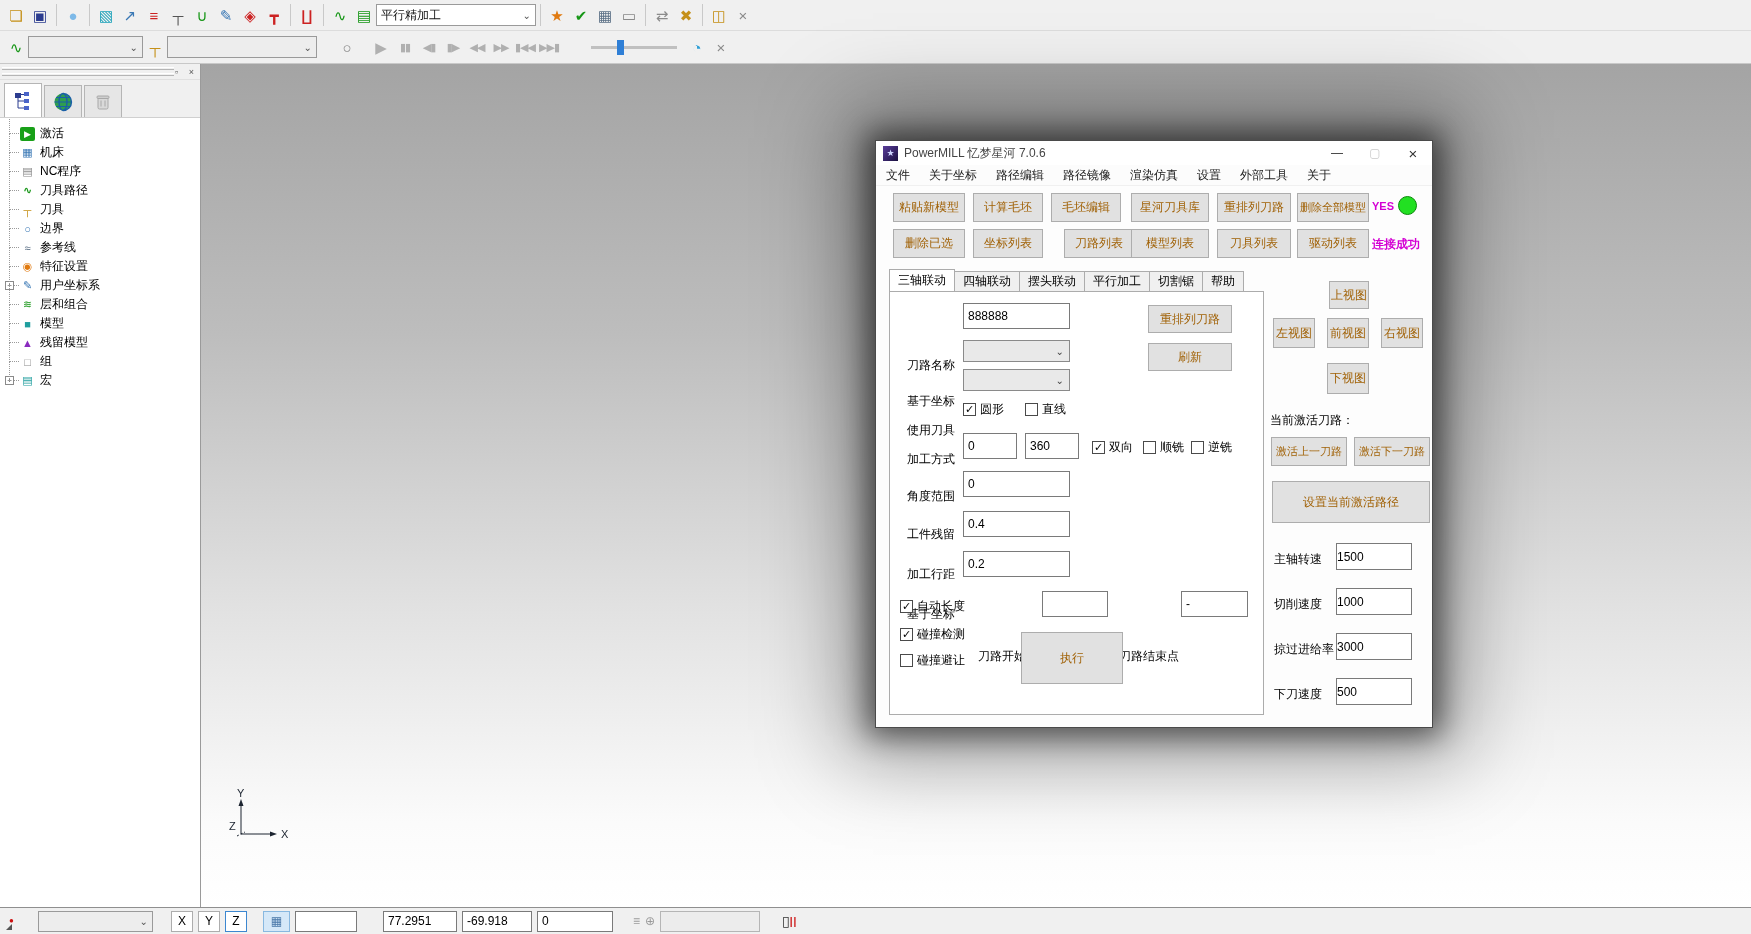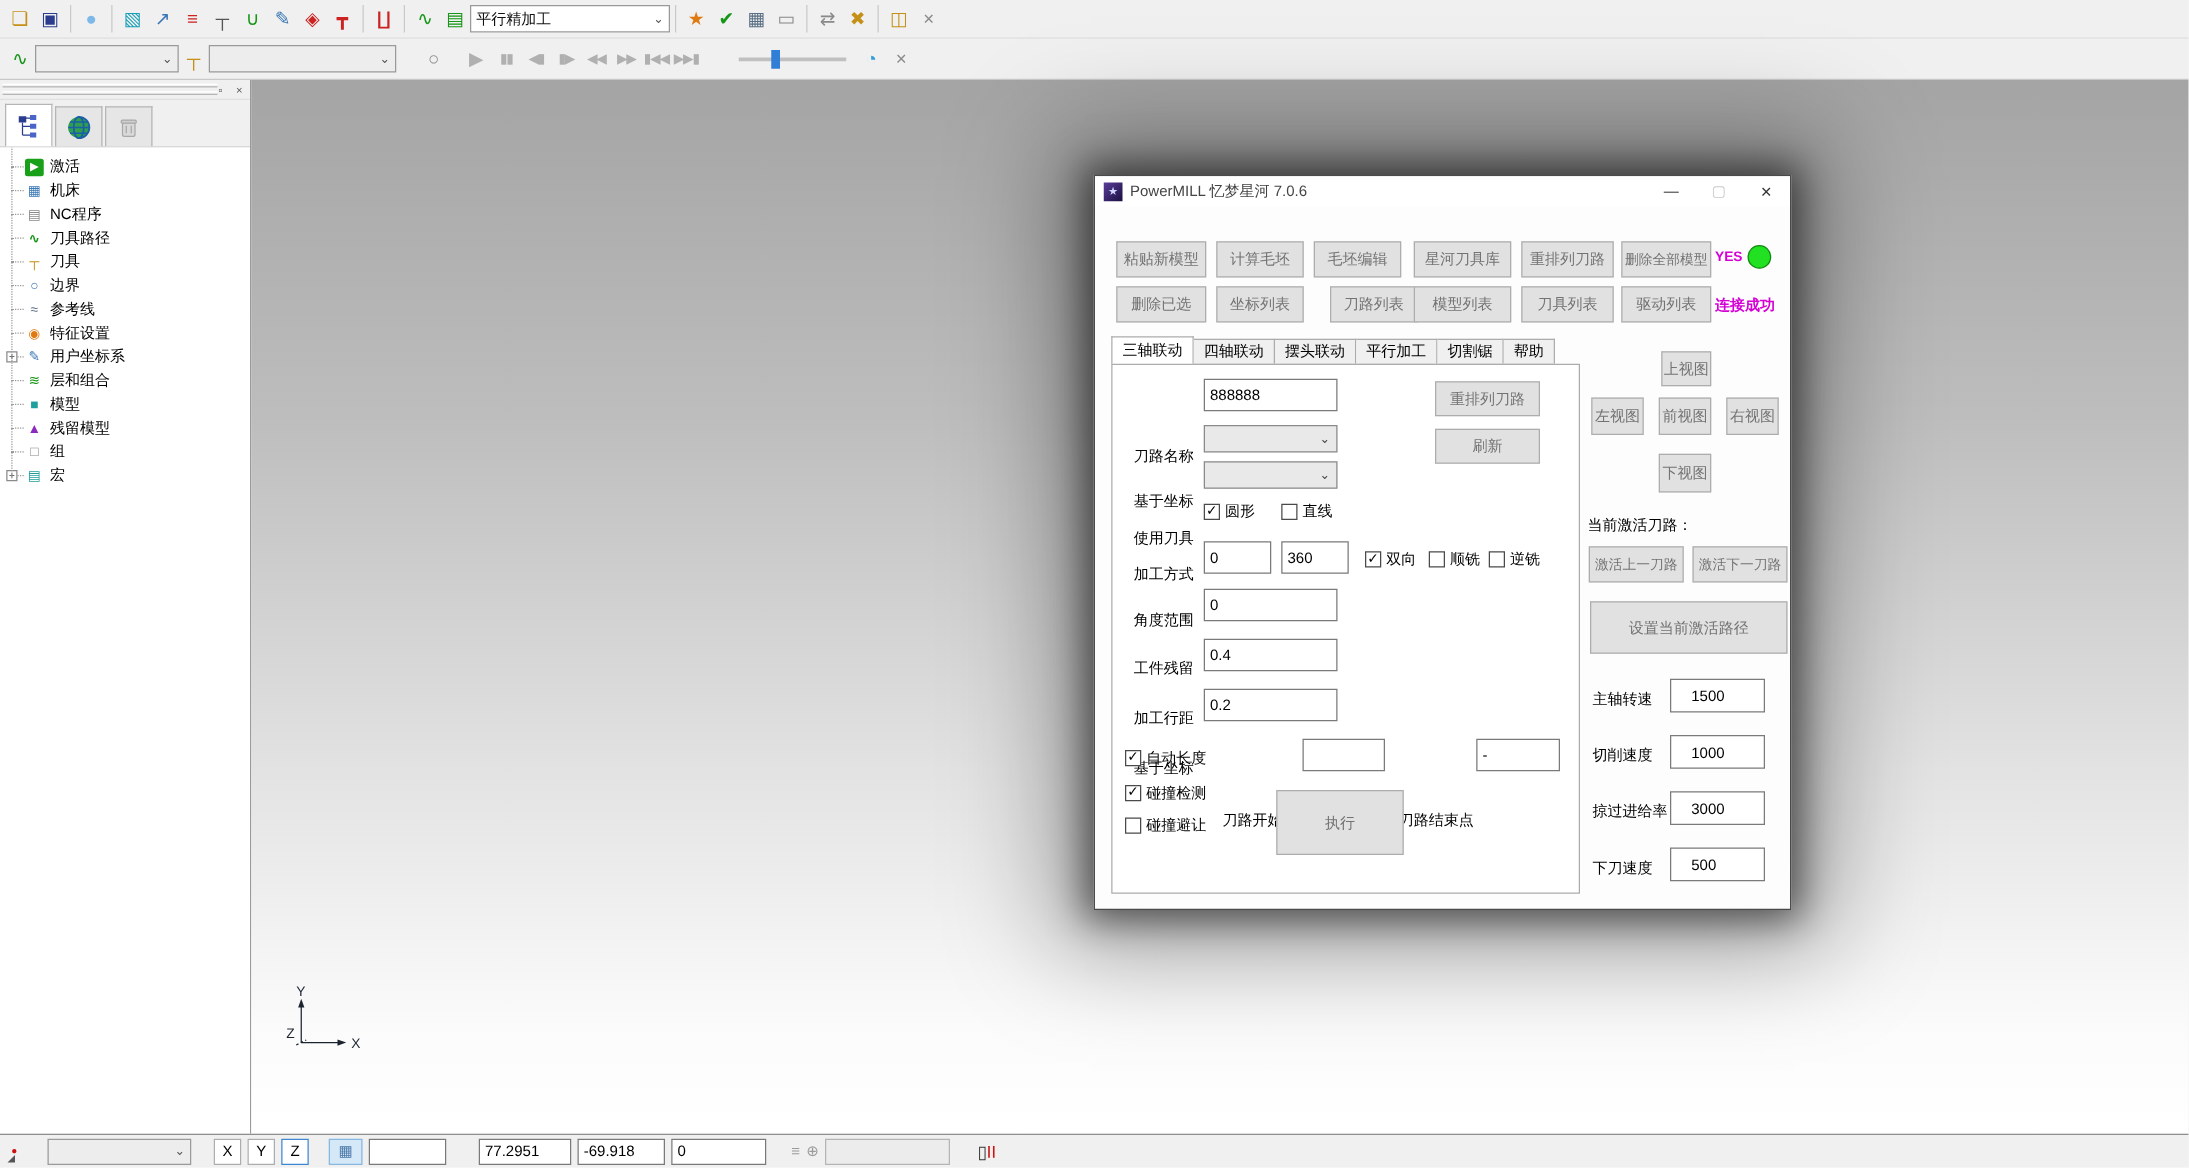--- a/index.html
+++ b/index.html
@@ -59,21 +59,21 @@
   .titlebar { height:24px; background:#fff; display:flex; align-items:center; padding-left:7px; }
   .appico { width:15px; height:15px; background:linear-gradient(135deg,#5a3d9a,#1a1040); color:#cfd6ff;
             font-size:9px; display:flex; align-items:center; justify-content:center; margin-right:6px; }
   .title { font-size:12px; color:#444; }
   .wbtns { margin-left:auto; display:flex; height:24px; }
   .wbtn { width:38px; height:24px; display:flex; align-items:center; justify-content:center; font-size:12px; color:#333; }
   .wbtn.dim { color:#c9c9c9; }
   .menubar { height:21px; display:flex; align-items:center; gap:19px; padding-left:10px; background:#fcfcfc;
              font-size:12px; color:#222; border-bottom:1px solid #f0f0f0; }
   .menu-item { cursor:default; }
-  .btn { background:#e1e1e1; border:1px solid #adadad; font-size:12px; color:#737373;
+  .btn { background:#e1e1e1; border:1px solid #adadad; font-size:12px; color:#a16207;
          display:flex; align-items:center; justify-content:center; position:absolute; cursor:default; }
   .magenta { color:#d400d4; font-weight:bold; position:absolute; }
   .gcircle { position:absolute; width:19px; height:19px; border-radius:50%; background:#22e022; border:1px solid #0a8a0a; }
   .dtabs { position:absolute; left:13px; top:128px; display:flex; align-items:flex-end; }
   .dtab { height:21px; padding:0 8px; display:flex; align-items:center; font-size:12px;
           border:1px solid #acacac; border-left:none; background:#f0f0f0; }
   .dtab:first-child { border-left:1px solid #acacac; }
   .dtab.active { background:#fff; height:23px; border-bottom:1px solid #fff; }
   .dpanel { position:absolute; left:13px; top:150px; width:375px; height:424px; background:#fff; border:1px solid #acacac; }
   .flabel { position:absolute; font-size:12px; color:#000; white-space:nowrap;margin-top:48px; }
@@ -82,21 +82,21 @@
   .fcombo { position:absolute; height:22px; background:#e9e9e9; border:1px solid #8a8a8a; display:flex;
             align-items:center; justify-content:flex-end; padding-right:5px; }
   .fcombo .chev { color:#444; font-size:10px; }
   .cbox { width:13px; height:13px; border:1px solid #4a4a4a; background:#fff; display:inline-flex;
           align-items:center; justify-content:center; font-size:11px; line-height:1; color:#000; flex:none; }
   .cbwrap { position:absolute; display:flex; align-items:center; gap:4px; font-size:12px; white-space:nowrap; }
 
   .views-label { position:absolute; font-size:12px; }
   .sp-label { position:absolute; font-size:12px; }
   .sp-input { position:absolute; width:76px; height:27px; border:1px solid #7a7a7a; background:#fff;
-              font-size:12px; padding:0 16px; font-family:"Liberation Sans",sans-serif; }
+              font-size:12px; padding:0 0; font-family:"Liberation Sans",sans-serif; }
 
   
   .statusbar { position:absolute; left:0; top:907px; width:1751px; height:27px; background:#f0f0f0;
                border-top:1px solid #8f8f8f; display:flex; align-items:center; padding-left:3px; gap:5px; }
   .corner { width:30px; height:21px; position:relative; display:flex; align-items:center; justify-content:center; }
   .corner .dot { color:#cc1111; font-size:8px; position:absolute; left:6px; top:5px; }
   .corner .diag { position:absolute; left:3px; bottom:2px; width:0; height:0;
                   border-left:6px solid transparent; border-bottom:6px solid #555; }
   .sbtn { width:22px; height:21px; background:#fff; border:1px solid #adadad; display:flex; align-items:center;
           justify-content:center; font-size:12px; }
@@ -295,20 +295,30 @@
         <div class="titlebar">
           <span class="appico">★</span>
           <span class="title">PowerMILL 忆梦星河  7.0.6</span>
           <div class="wbtns">
             <span class="wbtn">—</span>
             <span class="wbtn dim">▢</span>
             <span class="wbtn" style="font-size:15px">×</span>
           </div>
         </div>
 
+        <div class="menubar">
+          <span class="menu-item">文件</span>
+          <span class="menu-item">关于坐标</span>
+          <span class="menu-item">路径编辑</span>
+          <span class="menu-item">路径镜像</span>
+          <span class="menu-item">渲染仿真</span>
+          <span class="menu-item">设置</span>
+          <span class="menu-item">外部工具</span>
+          <span class="menu-item">关于</span>
+        </div>
 
         <div class="btn" style="left:17px;top:52px;width:72px;height:29px">粘贴新模型</div>
         <div class="btn" style="left:97px;top:52px;width:70px;height:29px">计算毛坯</div>
         <div class="btn" style="left:175px;top:52px;width:70px;height:29px">毛坯编辑</div>
         <div class="btn" style="left:255px;top:52px;width:78px;height:29px">星河刀具库</div>
         <div class="btn" style="left:341px;top:52px;width:74px;height:29px">重排列刀路</div>
         <div class="btn" style="left:421px;top:52px;width:72px;height:29px;font-size:11px">删除全部模型</div>
         <span class="magenta" style="left:496px;top:59px;font-size:11px">YES</span>
         <span class="gcircle" style="left:522px;top:55px"></span>
 

